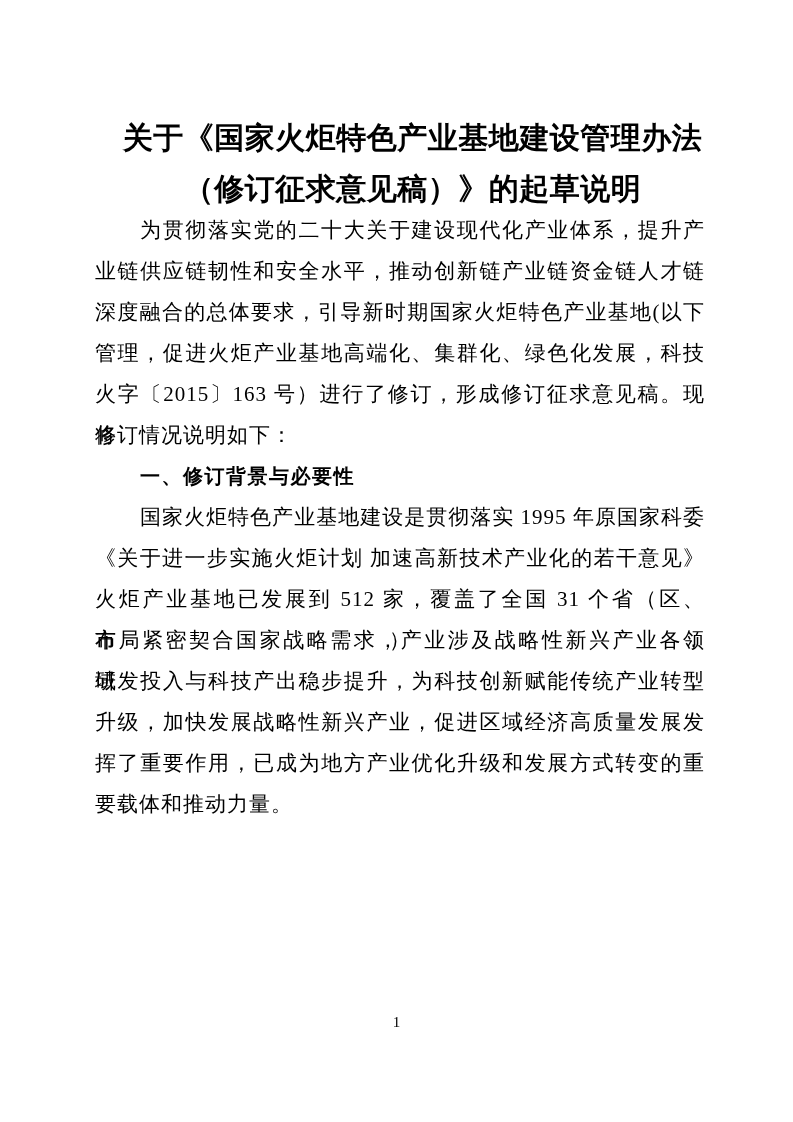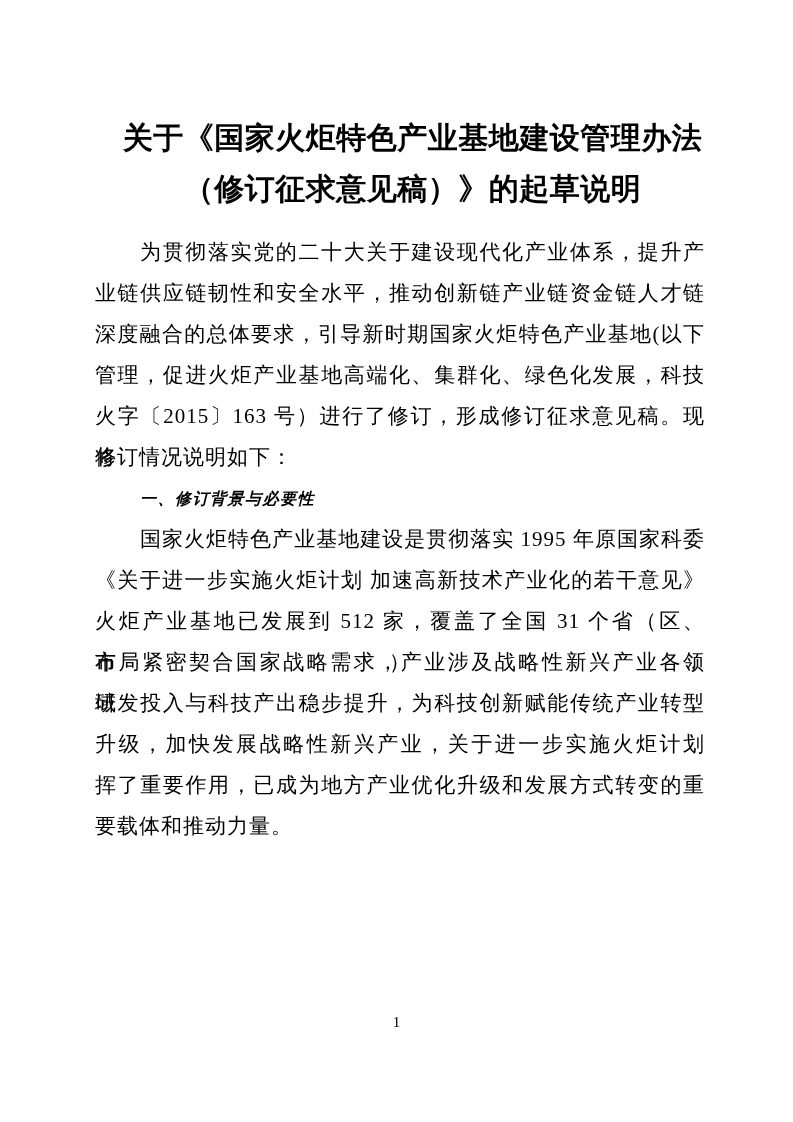--- a/index.html
+++ b/index.html
@@ -22,39 +22,38 @@
     font-family: "Liberation Sans", "DejaVu Sans", sans-serif;
     font-weight: bold;
     font-size: 30px;
     line-height: 51px;
     letter-spacing: 0.5px;
   }
   .doc-title .tline { display: block; }
   .doc-body {
     position: absolute;
     left: 95px;
-    top: 232px;
+    top: 210px;
     width: 610px;
     font-size: 21px;
     letter-spacing: 1px;
   }
   .bline {
     height: 41px;
     line-height: 41px;
     text-align: justify;
     text-align-last: justify;
   }
   .bline.first { text-indent: 45px; }
   .bline.last { text-align-last: left; }
   .bline.heading {
     font-family: "Liberation Sans", "DejaVu Sans", sans-serif;
     font-weight: bold;
-    font-size: 16px;
+    font-size: 20px;
     letter-spacing: 1.5px;
-    font-style: italic;
   }
   .page-footer {
     position: absolute;
     left: 0;
     top: 1012px;
     width: 793px;
     text-align: center;
     font-size: 15px;
     line-height: 20px;
   }
@@ -81,21 +80,21 @@
     </div>
 
     <div class="bline first last heading">一、修订背景与必要性</div>
 
     <div class="paragraph">
       <div class="bline first">国家火炬特色产业基地建设是贯彻落实 1995 年原国家科委</div>
       <div class="bline">《关于进一步实施火炬计划 加速高新技术产业化的若干意见》</div>
       <div class="bline">火炬产业基地已发展到 512 家，覆盖了全国 31 个省（区、市），</div>
       <div class="bline">布局紧密契合国家战略需求，产业涉及战略性新兴产业各领域，</div>
       <div class="bline">研发投入与科技产出稳步提升，为科技创新赋能传统产业转型</div>
-      <div class="bline">升级，加快发展战略性新兴产业，关于进一步实施火炬计划</div>
+      <div class="bline">升级，加快发展战略性新兴产业，促进区域经济高质量发展发</div>
       <div class="bline">挥了重要作用，已成为地方产业优化升级和发展方式转变的重</div>
       <div class="bline last">要载体和推动力量。</div>
     </div>
 
   </div>
 
   <div class="page-footer">1</div>
 
 </div>
 

